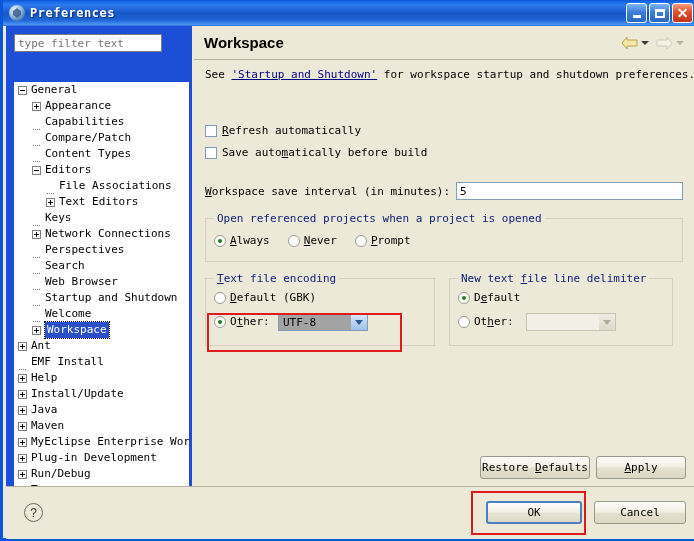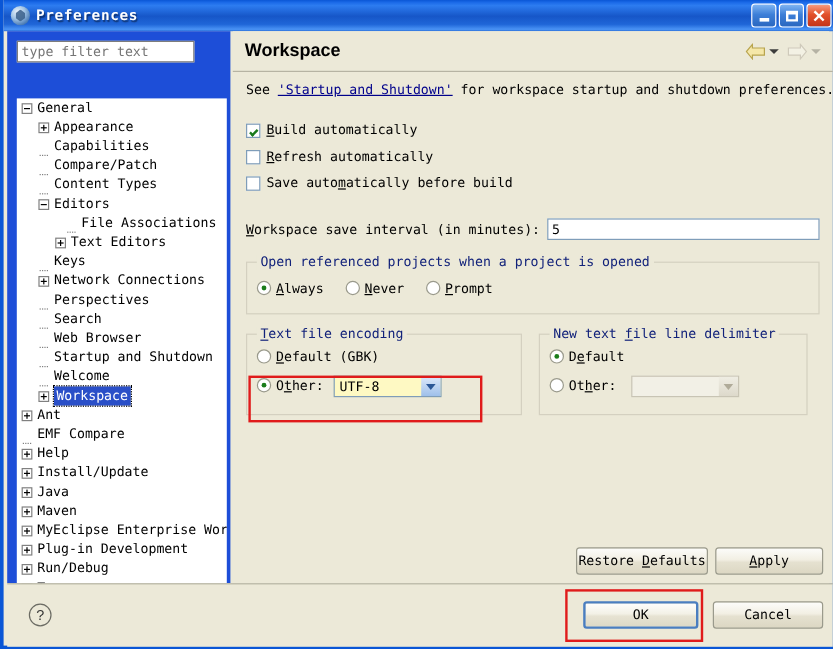--- a/index.html
+++ b/index.html
@@ -154,32 +154,32 @@
 
   .group{
     position:absolute;box-sizing:border-box;
     border:1px solid #d4d0c0;
     background:transparent;
   }
   .group > .glabel{
     position:absolute;top:-7px;left:8px;padding:0 3px;
     background:#ece9d8;font-size:11px;color:#12227a;
   }
-  .rad-row{display:flex;align-items:flex-start;font-size:11px;}
+  .rad-row{display:flex;align-items:flex-end;font-size:11px;}
   .rad{
     width:12px;height:12px;border-radius:50%;box-sizing:border-box;
     border:1px solid #9a9a8c;background:#fff;margin-right:4px;flex:none;
     position:relative;
   }
   .rad.on::after{
     content:"";position:absolute;left:3px;top:3px;width:4px;height:4px;border-radius:50%;
     background:#1b7d1b;
   }
   .combo{
-    height:18px;box-sizing:border-box;border:1px solid #7f9db9;background:#fef9c3;
+    height:18px;box-sizing:border-box;border:1px solid #7f9db9;background:#a3a3a3;
     display:flex;align-items:center;position:relative;
   }
   .combo .cval{
     flex:1;padding:0 4px;font-family:"DejaVu Sans Mono","Liberation Mono",monospace;
     font-size:11px;color:#000;white-space:nowrap;overflow:hidden;
   }
   .combo .cbtn{
     width:16px;height:16px;flex:none;margin-right:0px;
     background:linear-gradient(180deg,#dce8fa,#9fc0ea);
     display:flex;align-items:center;justify-content:center;
@@ -256,21 +256,21 @@
           <span class="tlabel">Compare/Patch</span>
         </div>
         <div class="trow" style="padding-left: 18px;">
           <span class="nub"></span>
           <span class="tlabel">Content Types</span>
         </div>
         <div class="trow" style="padding-left: 18px;">
           <span class="exp"></span>
           <span class="tlabel">Editors</span>
         </div>
-        <div class="trow" style="padding-left: 32px; justify-content: center;">
+        <div class="trow" style="padding-left: 32px;">
           <span class="nub"></span>
           <span class="tlabel">File Associations</span>
         </div>
         <div class="trow" style="padding-left: 32px;">
           <span class="exp plus"></span>
           <span class="tlabel">Text Editors</span>
         </div>
         <div class="trow" style="padding-left: 18px;">
           <span class="nub"></span>
           <span class="tlabel">Keys</span>
@@ -302,21 +302,21 @@
         <div class="trow sel" style="padding-left: 18px;">
           <span class="exp plus"></span>
           <span class="tlabel">Workspace</span>
         </div>
         <div class="trow" style="padding-left: 4px;">
           <span class="exp plus"></span>
           <span class="tlabel">Ant</span>
         </div>
         <div class="trow" style="padding-left: 4px;">
           <span class="nub"></span>
-          <span class="tlabel">EMF Compare</span>
+          <span class="tlabel">EMF Install</span>
         </div>
         <div class="trow" style="padding-left: 4px;">
           <span class="exp plus"></span>
           <span class="tlabel">Help</span>
         </div>
         <div class="trow" style="padding-left: 4px;">
           <span class="exp plus"></span>
           <span class="tlabel">Install/Update</span>
         </div>
         <div class="trow" style="padding-left: 4px;">
@@ -368,24 +368,20 @@
           </svg>
         </span>
         <span class="caret dim"></span>
       </div>
     </div>
 
     <div class="body">
 
       <div class="lead"><span>See </span><a href="#">'Startup and Shutdown'</a><span> for workspace startup and shutdown preferences.</span></div>
 
-      <div class="chk-row" style="top:42px">
-        <span class="chk on"></span>
-        <span><span class="u">B</span>uild automatically</span>
-      </div>
       <div class="chk-row" style="top:64px">
         <span class="chk"></span>
         <span><span class="u">R</span>efresh automatically</span>
       </div>
       <div class="chk-row" style="top:86px">
         <span class="chk"></span>
         <span>Save auto<span class="u">m</span>atically before build</span>
       </div>
 
       <div class="wsi">

